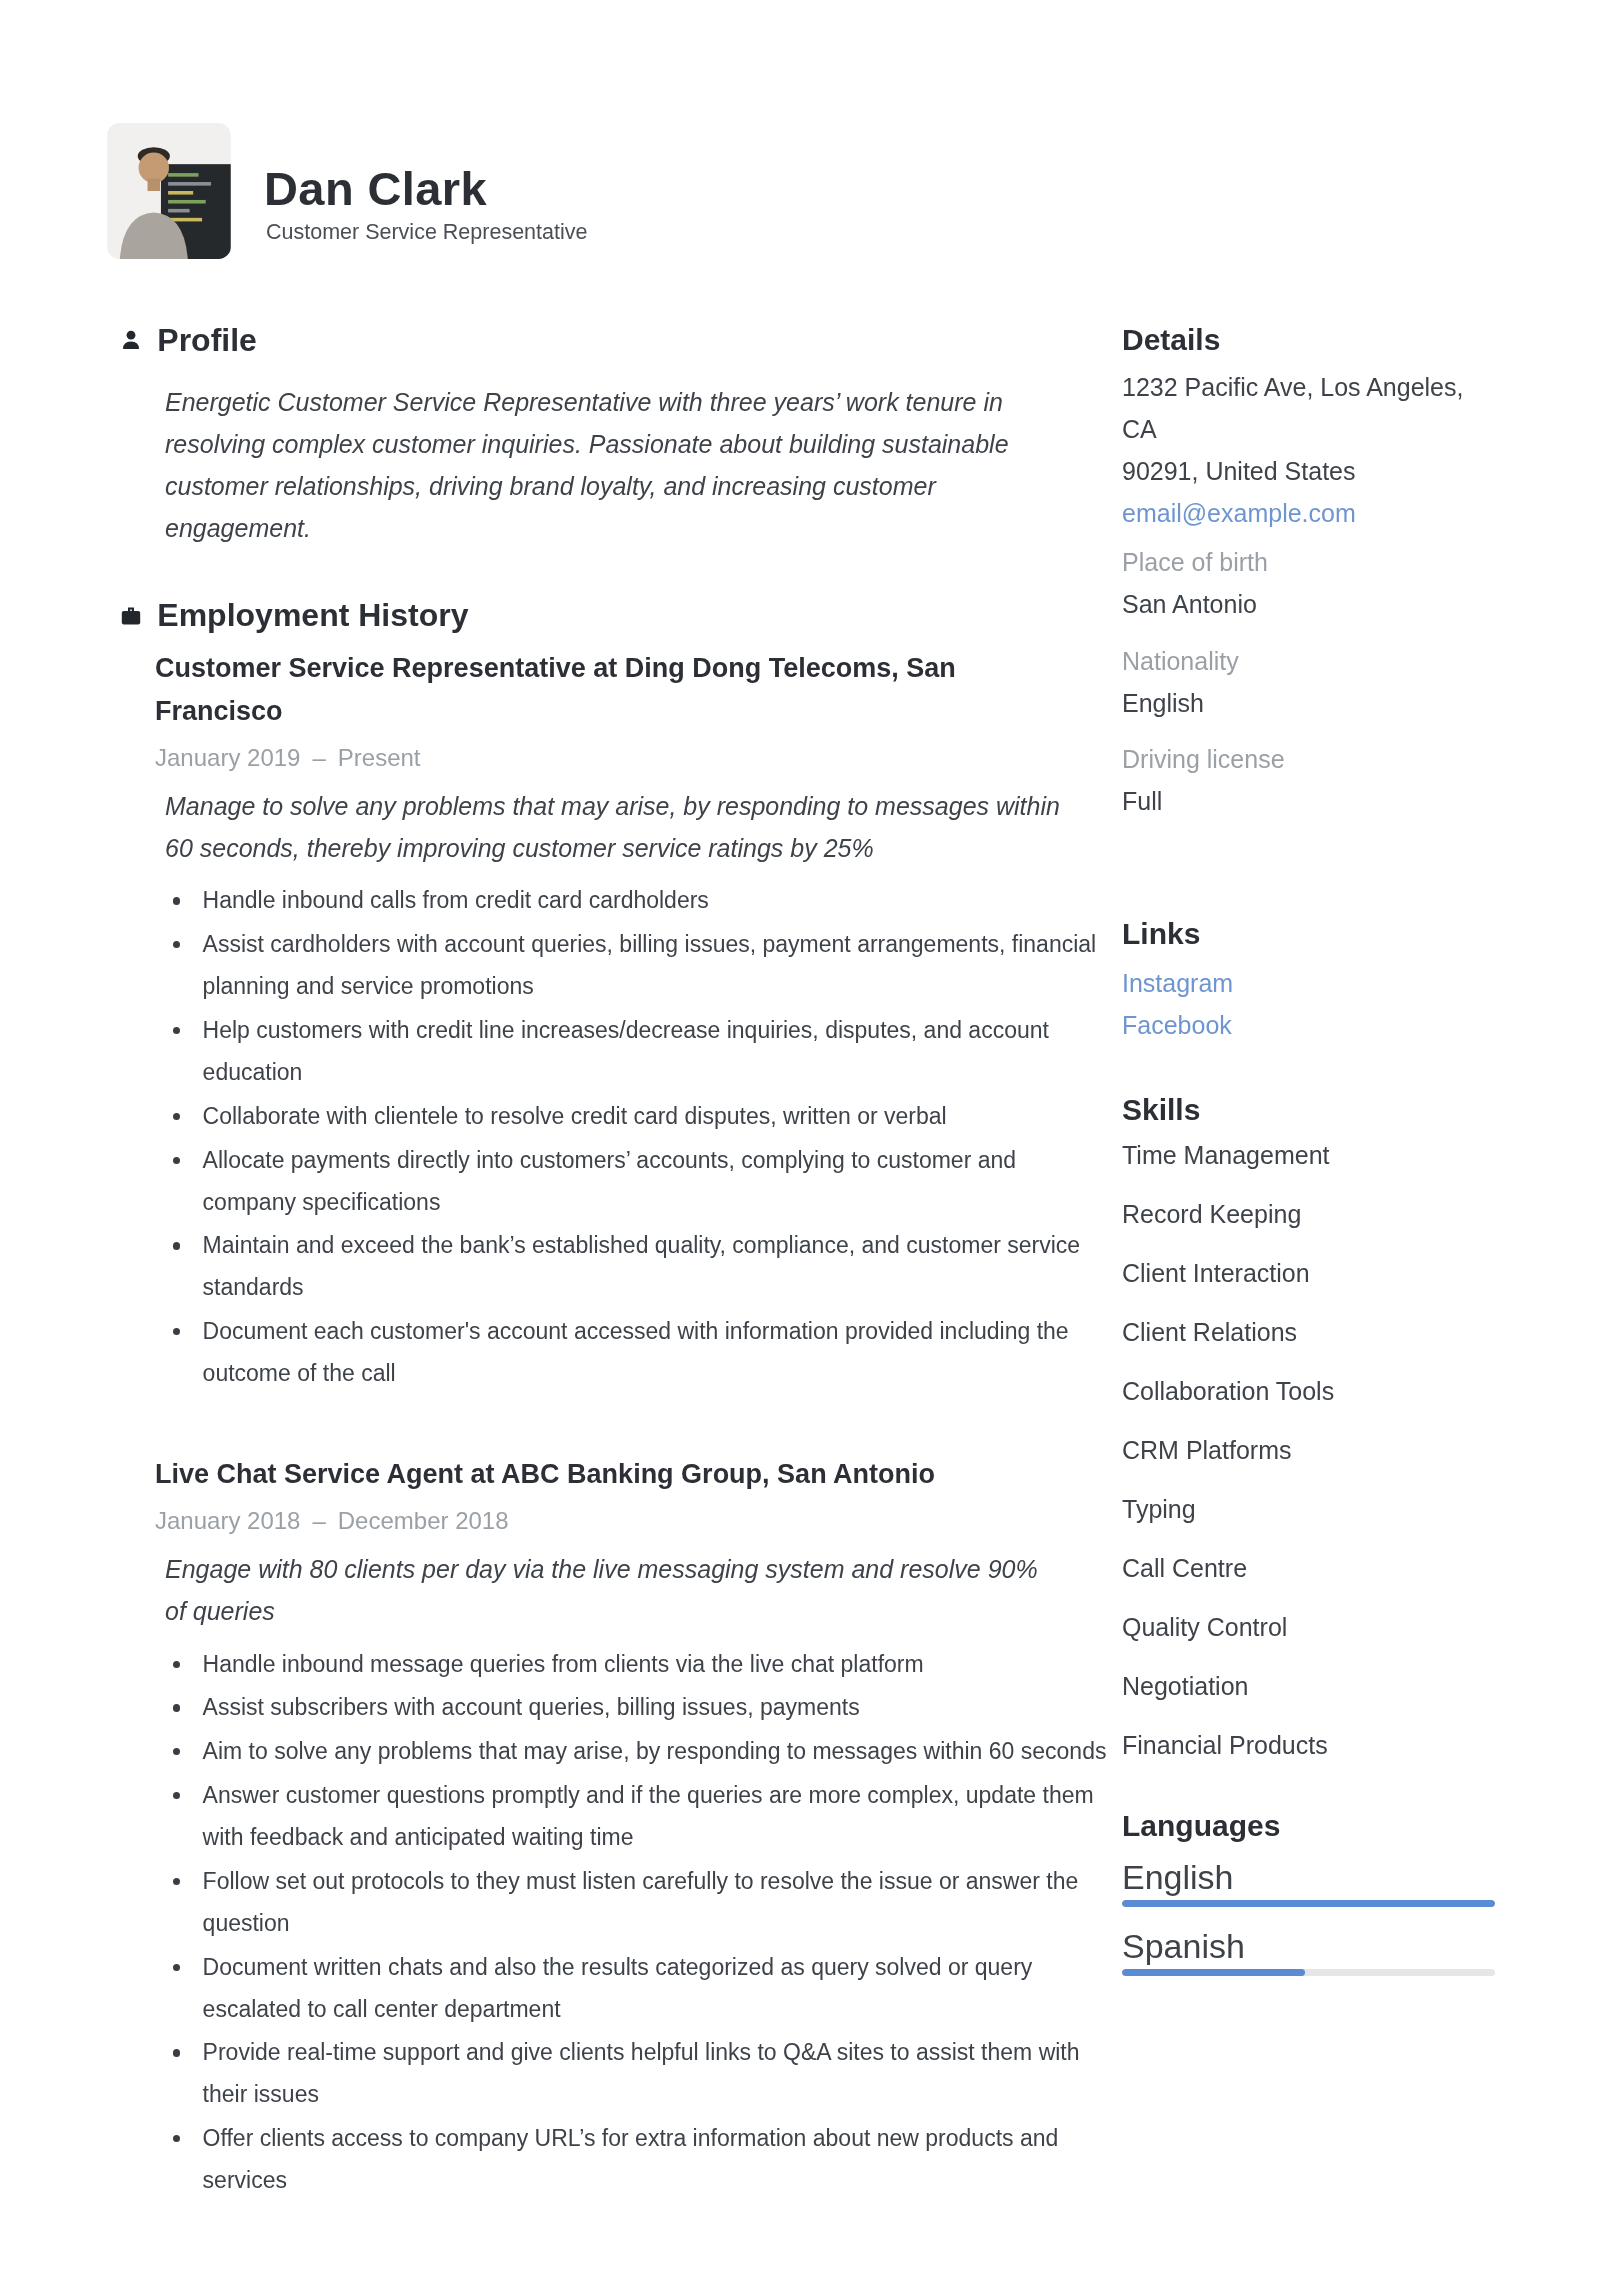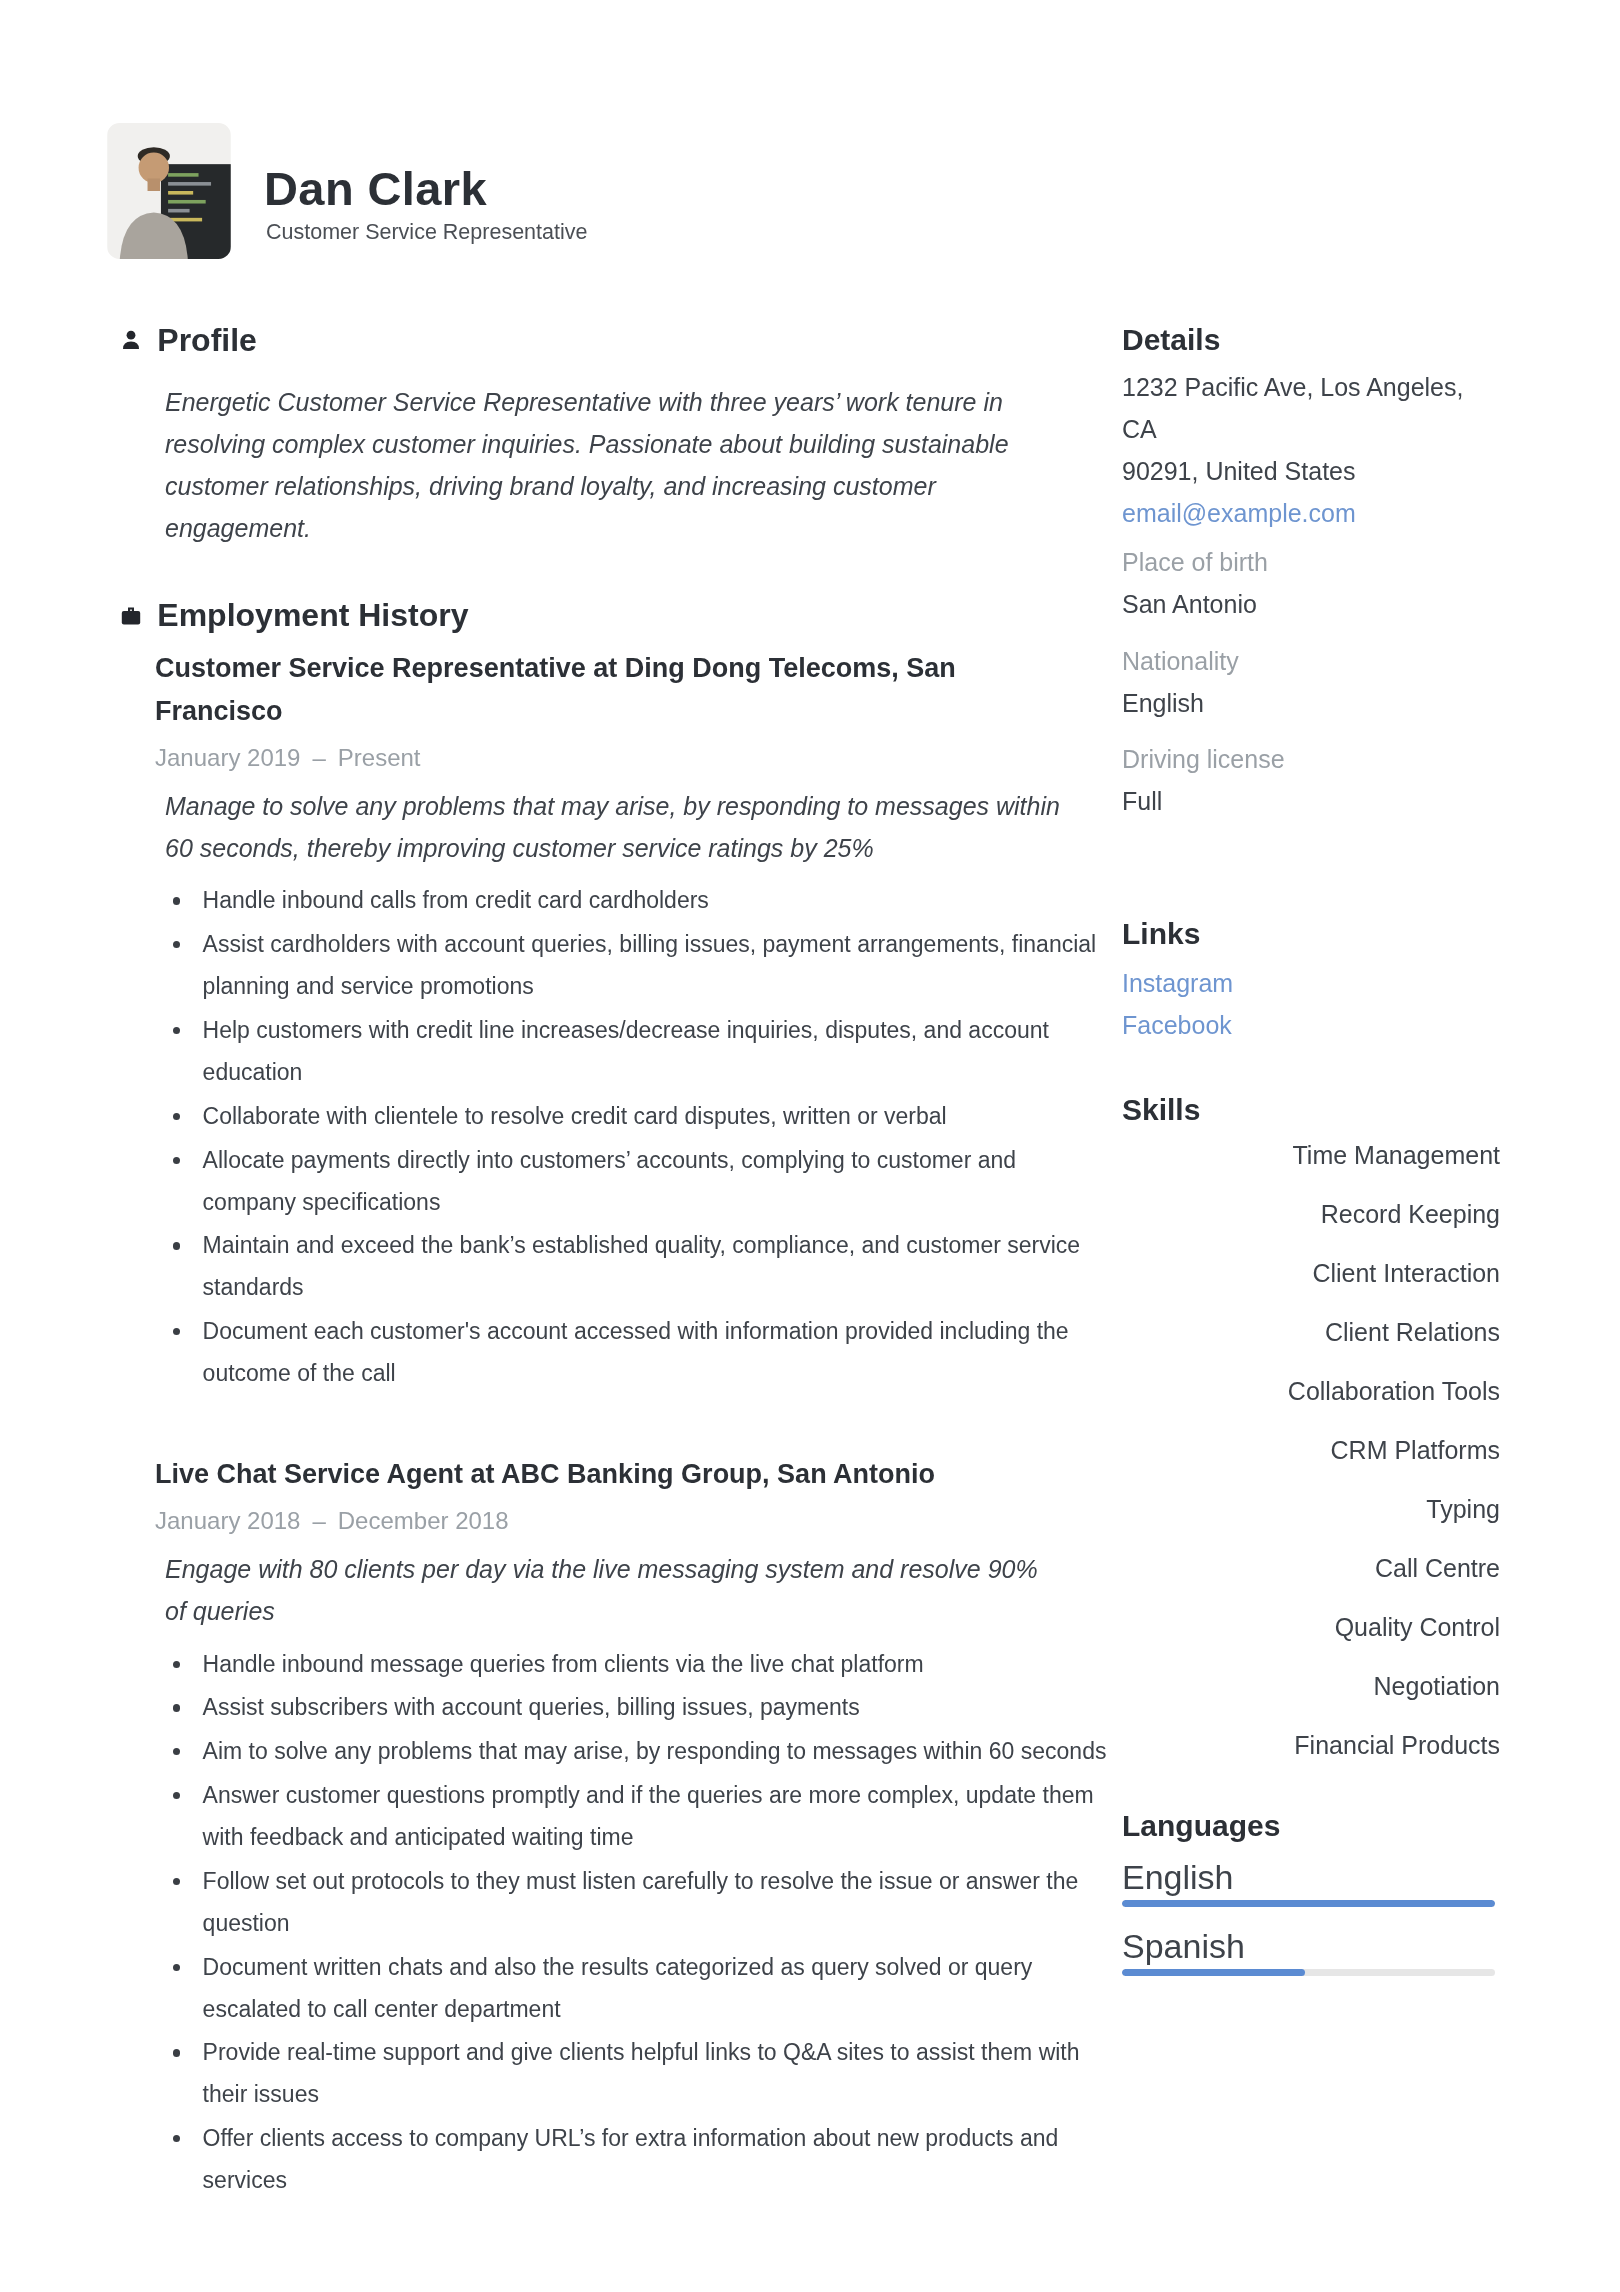--- a/index.html
+++ b/index.html
@@ -72,21 +72,21 @@
     text-decoration:none;cursor:pointer;display:inline-block;
   }
   .fields{margin-top:7.2px;}
   .field{margin-bottom:14.3px;}
   .field-label{font-size:25px;line-height:42px;color:var(--muted,#9aa0a6);}
   .field-value{font-size:25px;line-height:42px;color:var(--body,#3e434a);}
   .links-sec{margin-top:93px;}
   .links-list{margin-top:9px;}
   .skills-sec{margin-top:45px;}
   .skills-list{margin-top:5.4px;}
-  .skill{font-size:25px;line-height:42px;color:var(--body,#3e434a);margin-bottom:17px;text-align:right;}
+  .skill{font-size:25px;line-height:42px;color:var(--body,#3e434a);margin-bottom:17px;}
   .langs-sec{margin-top:41px;}
   .langs-list{margin-top:10.7px;}
   .lang{margin-bottom:18px;}
   .lang-name{font-size:34px;line-height:42px;color:var(--body,#3e434a);}
   .bar{
     margin-top:1.8px;width:373px;height:7.2px;border-radius:3.6px;
     background:var(--bar_track,#e6e6e6);overflow:hidden;
   }
   .bar-fill{height:100%;border-radius:3.6px;background:var(--bar_blue,#5b8bd2);}
 </style>

